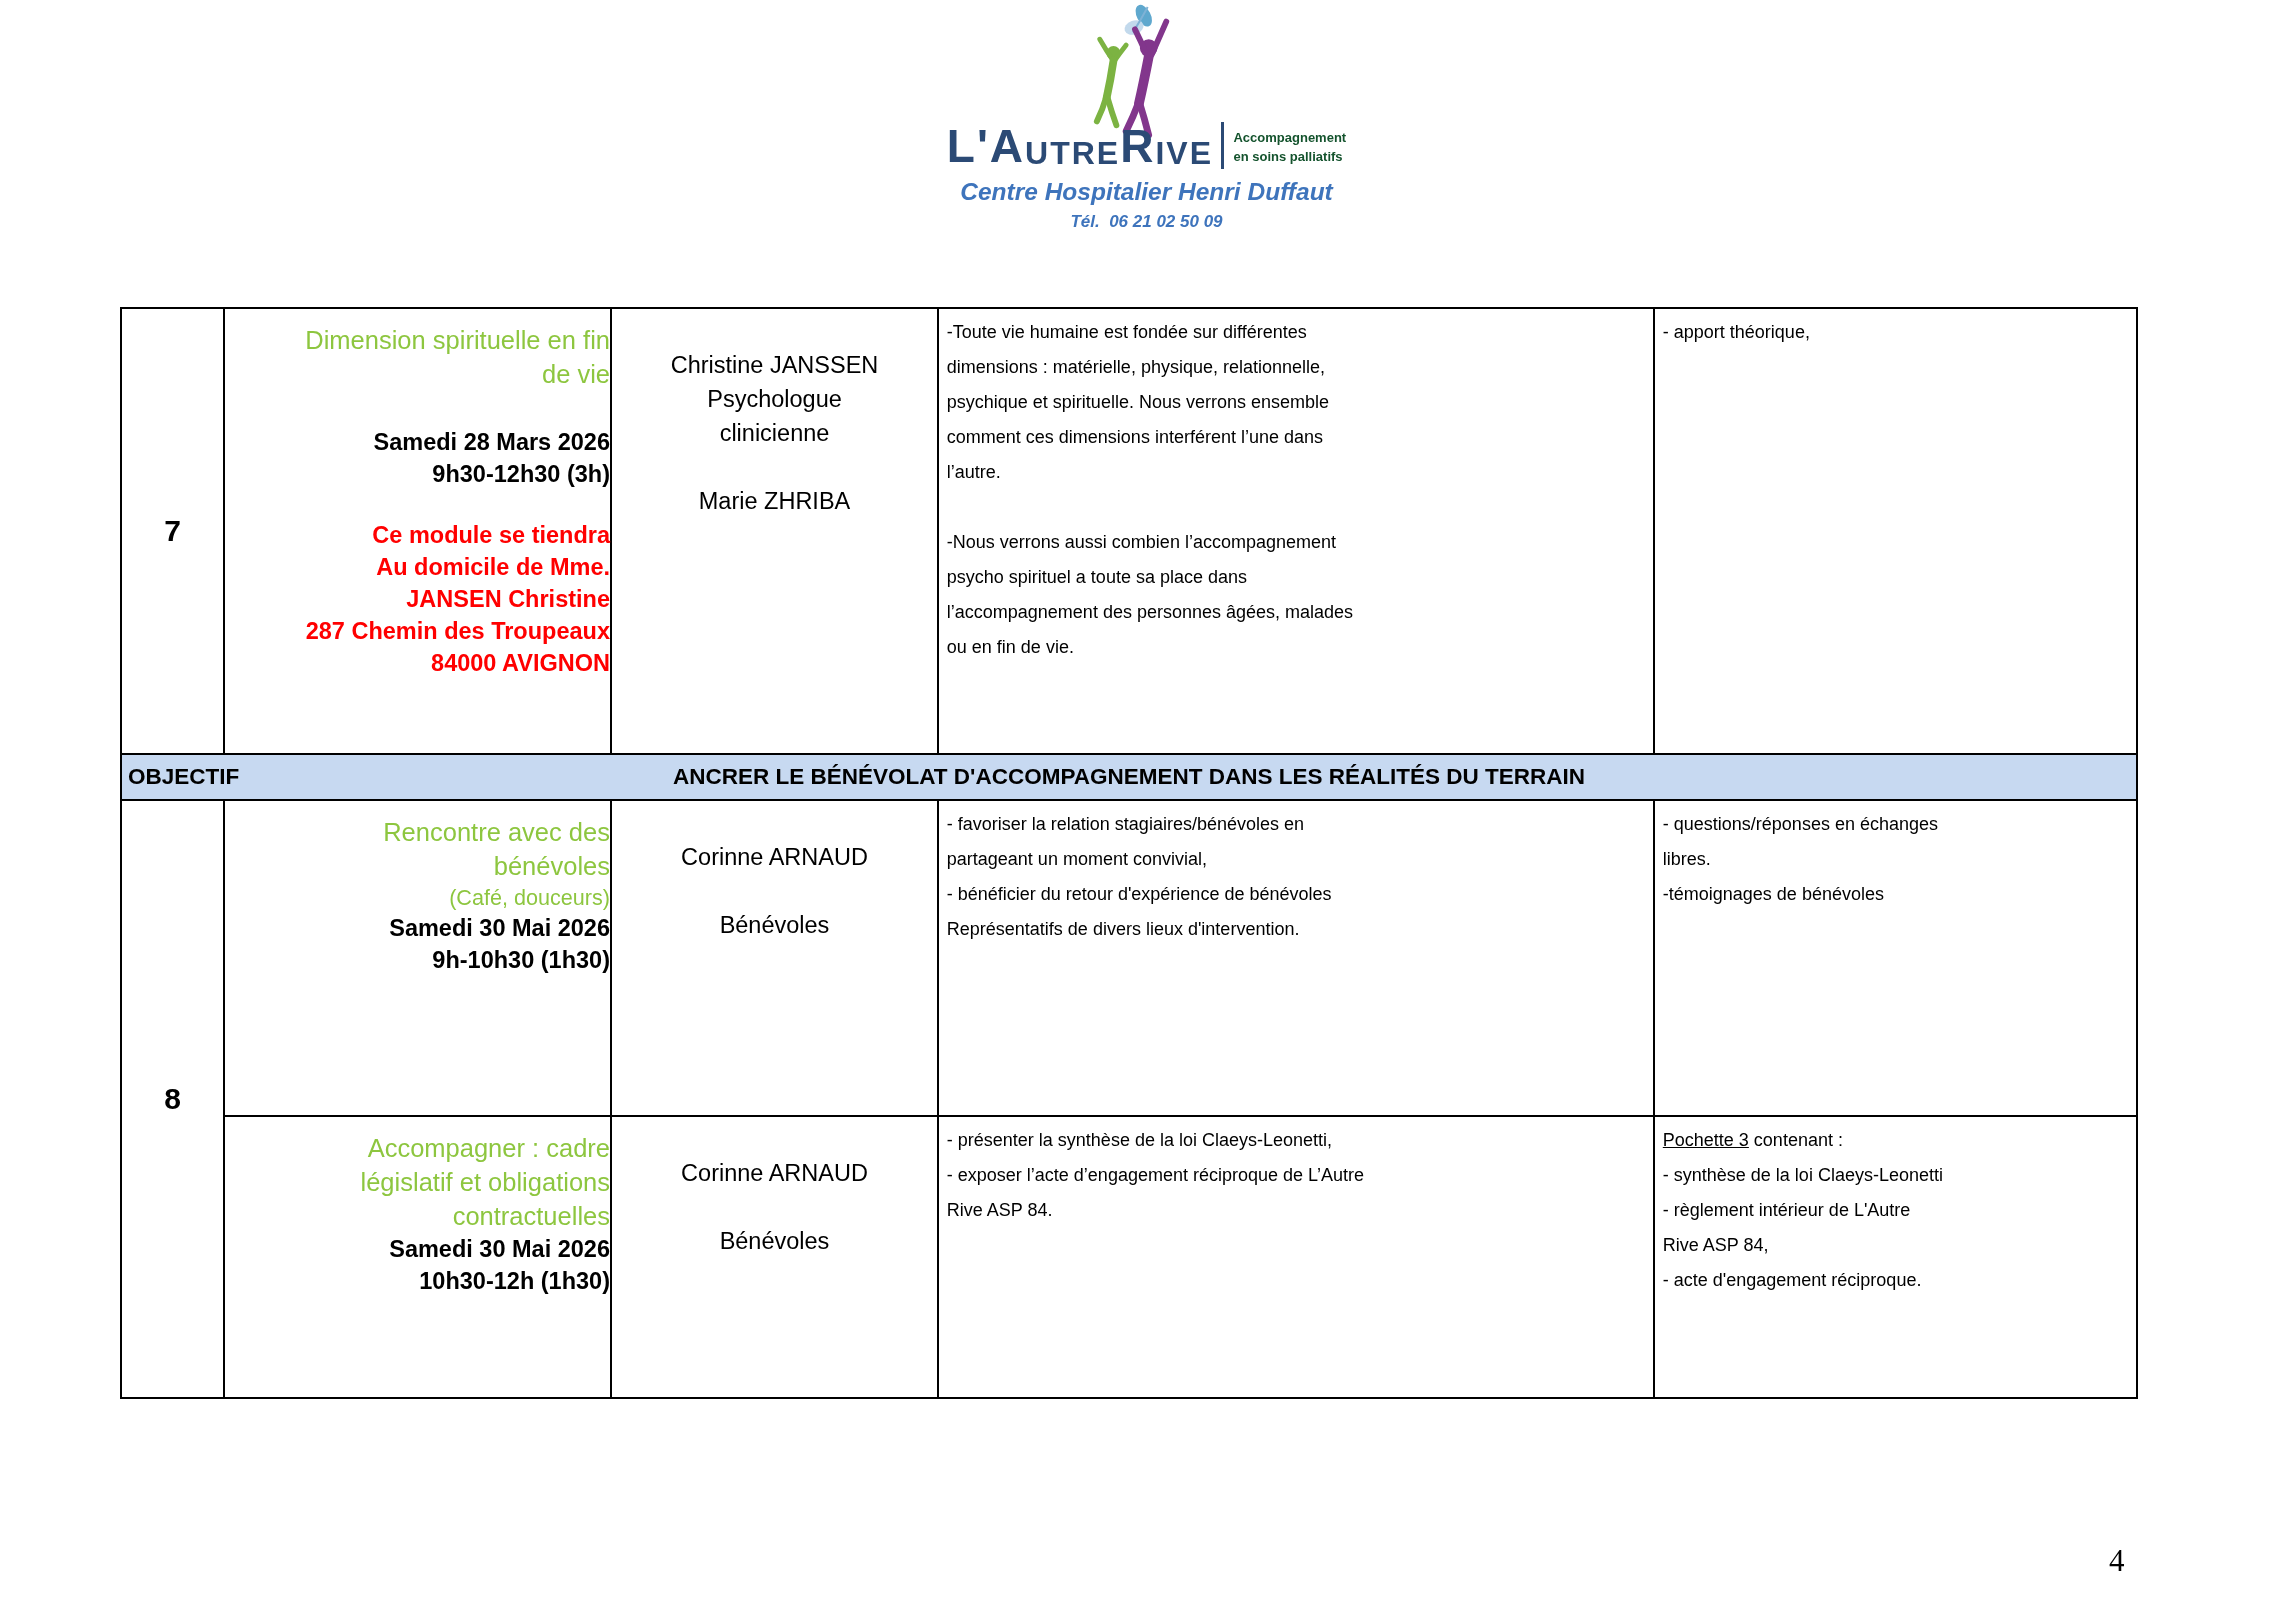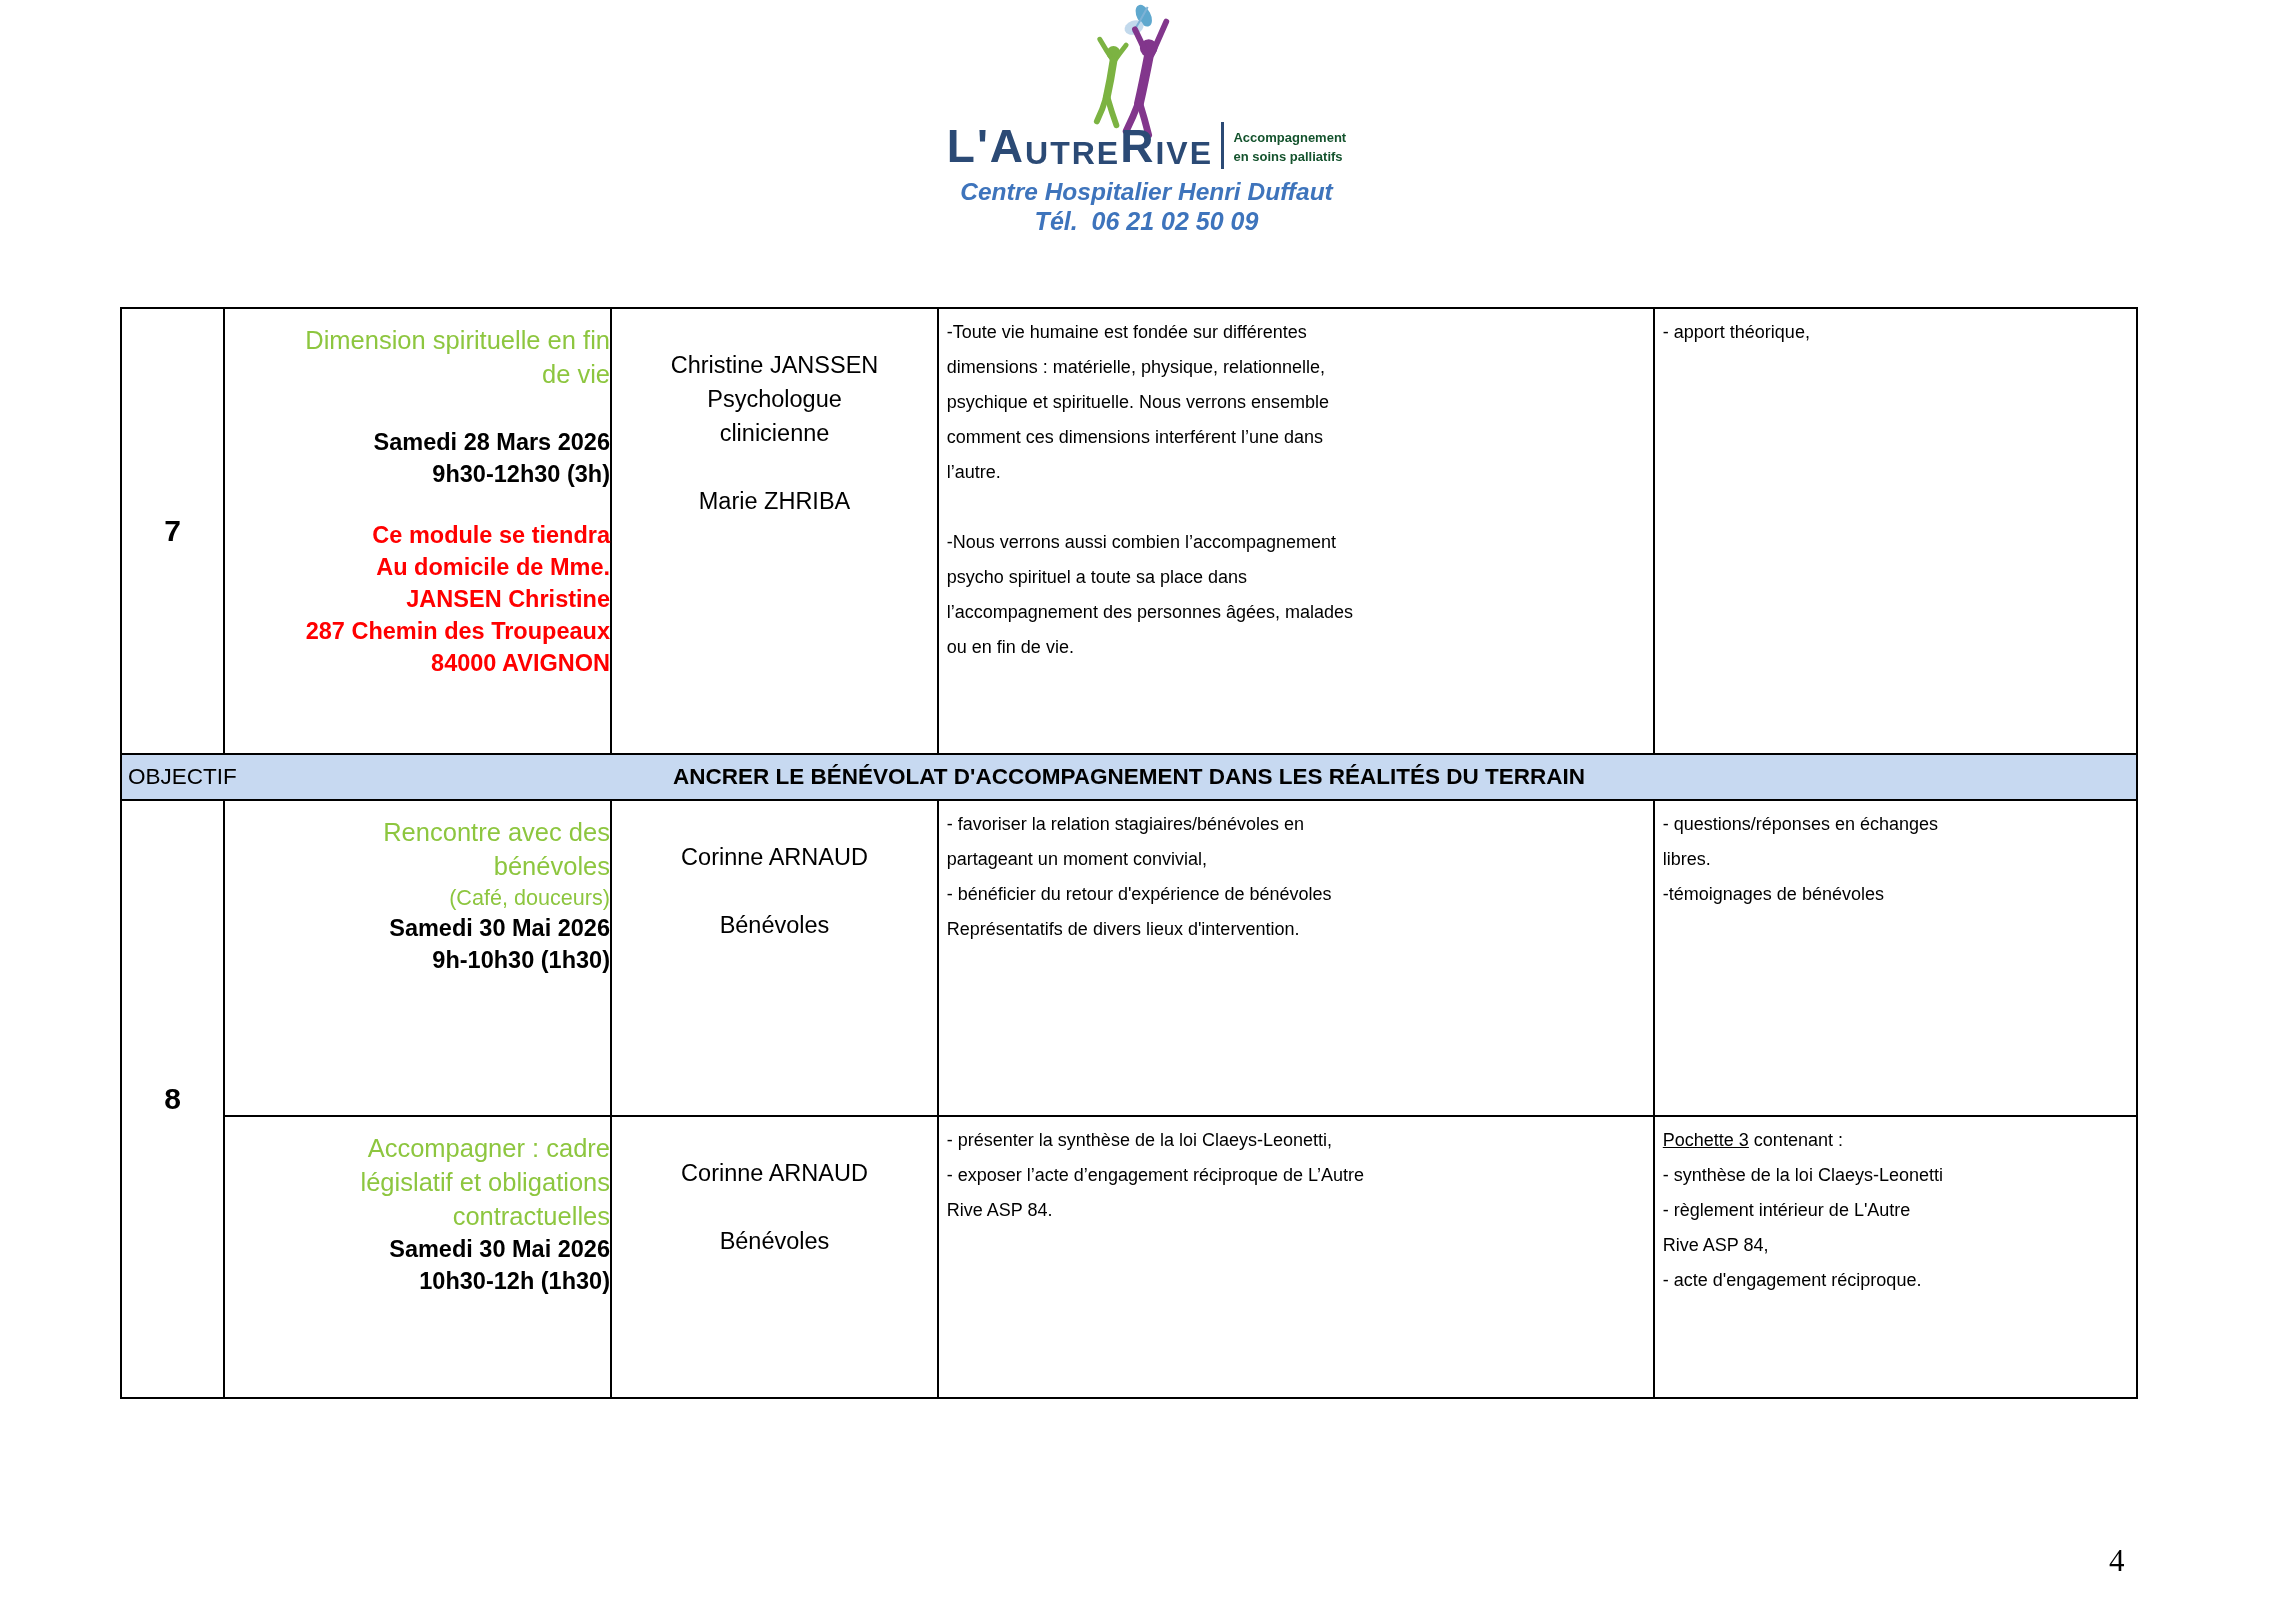--- a/index.html
+++ b/index.html
@@ -27,21 +27,21 @@
     font-size:13px;line-height:19.6px;font-weight:bold;
     text-align:left;color:#14532d;padding-bottom:2px;
   }
   .org{
     position:absolute;top:176px;left:0;width:2293px;
     text-align:center;color:#3E74BC;
     font-style:italic;font-weight:bold;
   }
   .org-line1{font-size:24.5px;line-height:31px;}
   .org-line2{font-size:24.5px;line-height:30px;}
-  .org-line3{font-size:25px;line-height:29px;}
+  .org-line3{font-size:17px;line-height:29px;}
 
   
   table.schedule{
     position:absolute;left:120px;top:307px;width:2017px;
     border-collapse:collapse;table-layout:fixed;
     background:#fff;
   }
   table.schedule td{border:2px solid #000;vertical-align:top;padding:0;}
   .row-7 td{height:405px;}
   .row-band td{height:44px;}
@@ -59,21 +59,21 @@
 
   .cell-people{text-align:center;padding-top:39px !important;font-size:23.5px;line-height:34px;}
   .cell-text{padding:5.9px 9.8px 3.9px 7.8px !important;font-size:18px;line-height:35px;}
 
   .band-cell{
     background:#C7D9F1;position:relative;
     vertical-align:middle !important;
   }
   .band-label{
     position:absolute;left:5.9px;top:50%;transform:translateY(-50%);
-    font-size:22.5px;font-weight:normal;
+    font-size:22.5px;font-weight:bold;
   }
   .band-title{text-align:center;font-weight:bold;font-size:22.5px;}
 
   .u{text-decoration:underline;}
   .page-num{
     position:absolute;left:2109px;top:1543px;
     font-family:"Liberation Serif",serif;font-size:31px;
   }
 </style>
 </head>

